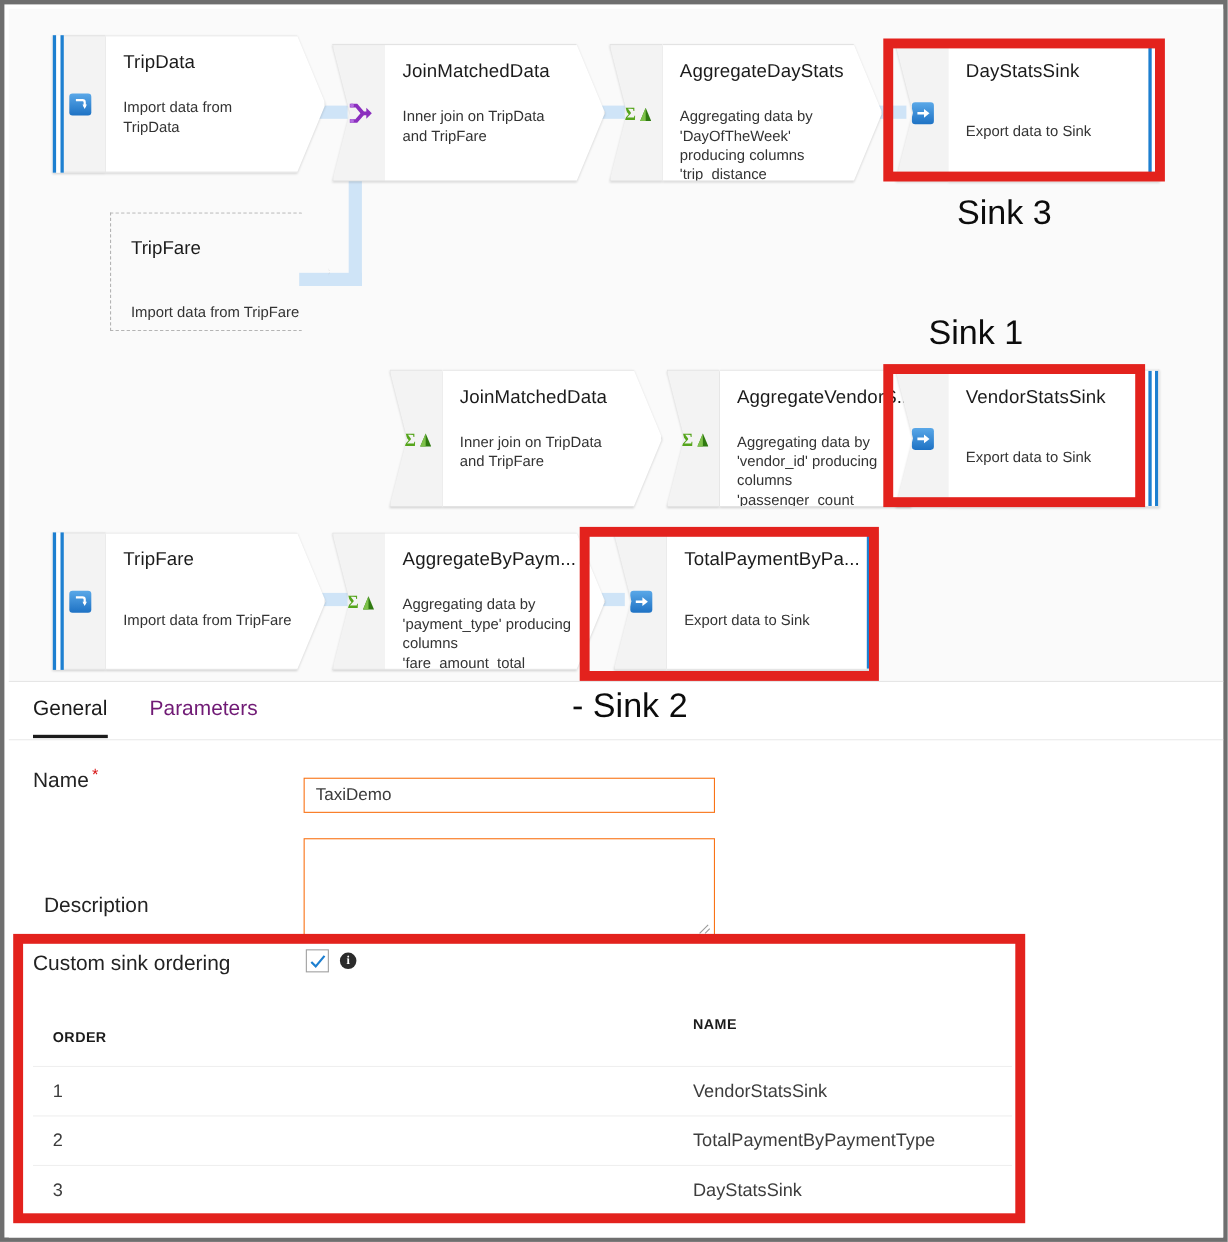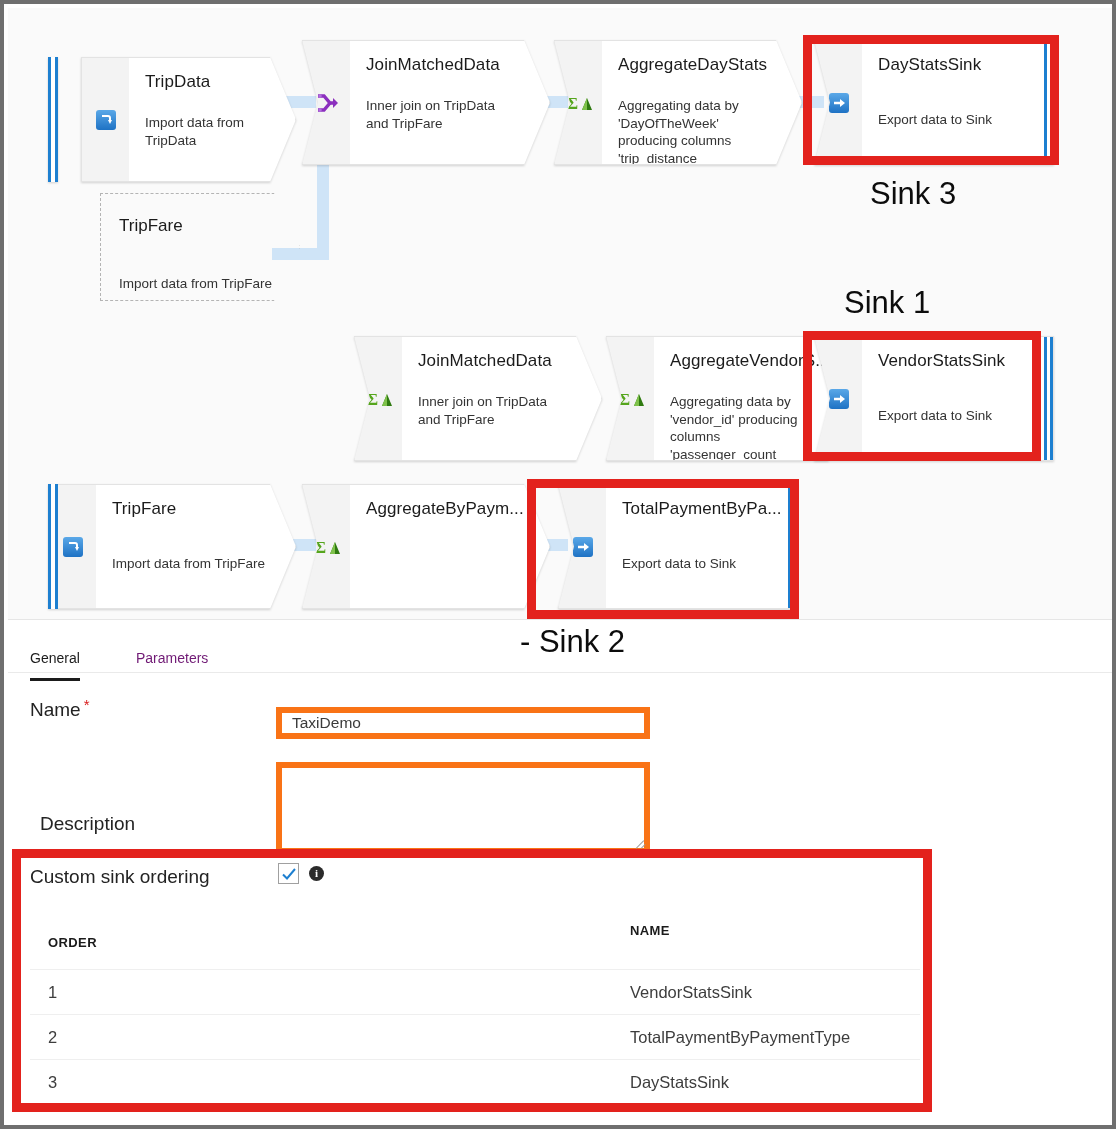--- a/index.html
+++ b/index.html
@@ -156,35 +156,35 @@
     background: #ffffff;
     border-top: 1px solid #e6e6e6;
   }
   #tabs {
     position: absolute; left: 0; top: 8px;
     height: 44px; width: 100%;
     border-bottom: 1px solid #eaeaea;
   }
   .tab {
     position: absolute;
-    top: 22px;
-    font-size: 14px;
+    top: 6px;
+    font-size: 19px;
     padding-bottom: 12px;
     cursor: pointer;
     text-align: center;
   }
   .tab.active { left: 22px; color: #1b1b1b; border-bottom: 3px solid #1b1b1b; }
   .tab.inactive { left: 128px; color: #701a75; }
 
   .frow { position: absolute; }
   .flabel { font-size: 19px; color: #232323; }
   .req { color: #d81b1b; font-size: 15px; vertical-align: super; margin-left: 3px; }
   .finput {
     box-sizing: border-box;
-    border: 6px solid #f97316;
+    border: 1px solid #f97316;
     background: #fff;
     font-family: "Liberation Sans", sans-serif;
     font-size: 15.5px;
     color: #3b3b3b;
     padding: 4px 10px;
     outline: none;
   }
   textarea.finput { resize: none; padding: 8px 10px; }
   .resize-grip {
     position: absolute;
@@ -250,21 +250,21 @@
 
     <div class="conn" style="left:309px; top:150px; width:12px; height:102px;"></div>
     <div class="conn" style="left:264px; top:240px; width:57px; height:12px;"></div>
 
     <div class="conn" style="left:524px; top:383px; width:36px; height:12px;"></div>
     <div class="conn" style="left:780px; top:383px; width:36px; height:12px;"></div>
 
     <div class="conn" style="left:272px; top:531px; width:36px; height:12px;"></div>
     <div class="conn" style="left:524px; top:531px; width:36px; height:12px;"></div>
 
-    <div class="node src" style="left:40px; top:49px; width:248px;padding-left:33px;">
+    <div class="node src" style="left:40px; top:24px; width:248px;">
       <div class="srcbar"></div>
       <div class="chev">
         <span>
           <svg class="icn" viewBox="0 0 26 26">
             <defs>
                 <linearGradient id="g1" x1="0" y1="0" x2="0" y2="1">
               <stop offset="0" stop-color="#5aa8e8"></stop>
                   <stop offset="1" stop-color="#1e72c4"></stop>
             </linearGradient>
               </defs>
@@ -431,20 +431,21 @@
         <span>
           <svg class="icn" viewBox="0 0 26 26">
             <text x="1" y="19" font-family="'Liberation Serif',serif" font-size="17" font-weight="bold" fill="#55a51c">Σ</text>
             <path d="M16 20 l5 -12 l5 12 z" fill="#2f7a10"></path>
             <path d="M16 20 l5 -12 v12 z" fill="#7ec14a"></path>
           </svg>
         </span>
       </div>
       <div class="body">
         <div class="ntitle">AggregateByPaym...</div>
+        <div class="ndesc">Aggregating data by 'payment_type' producing columns 'fare_amount_total</div>
         <div class="plus">+</div>
       </div>
     </div>
 
     <div class="node sink" style="left:550px; top:476px; width:240px;">
       <div class="chev">
         <span>
           <svg class="icn" viewBox="0 0 26 26">
             <defs>
                 <linearGradient id="g5" x1="0" y1="0" x2="0" y2="1">

